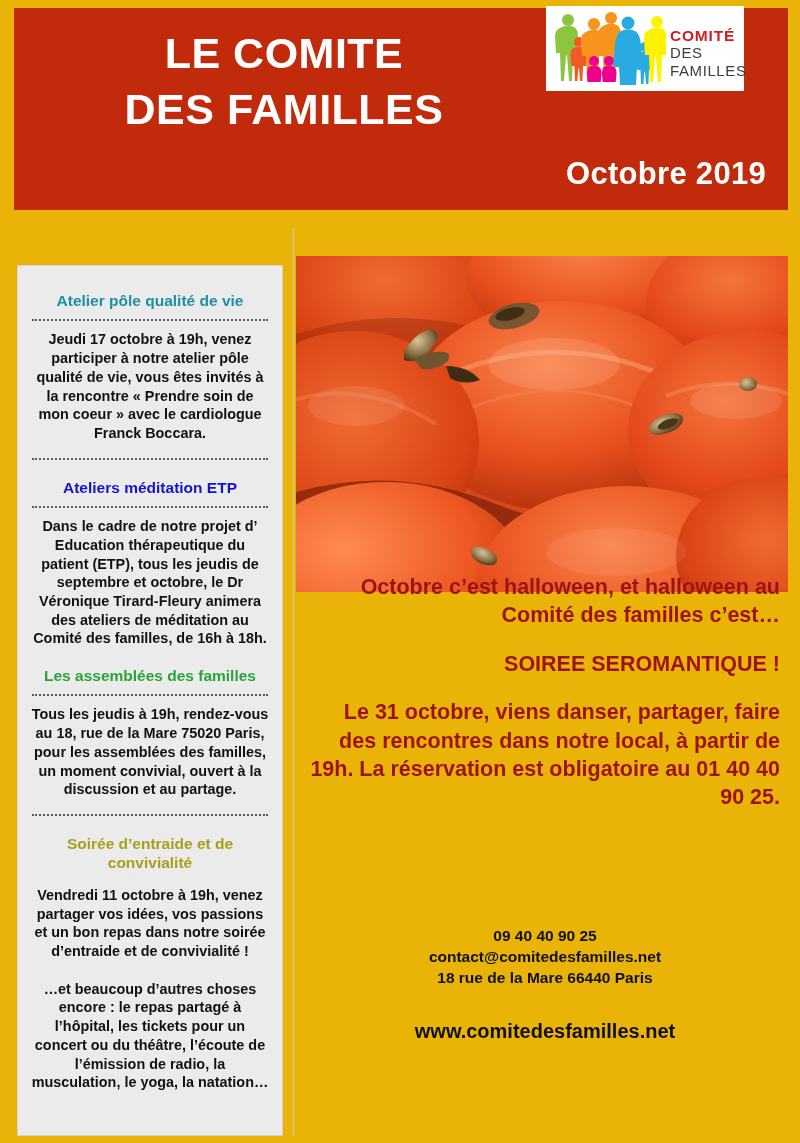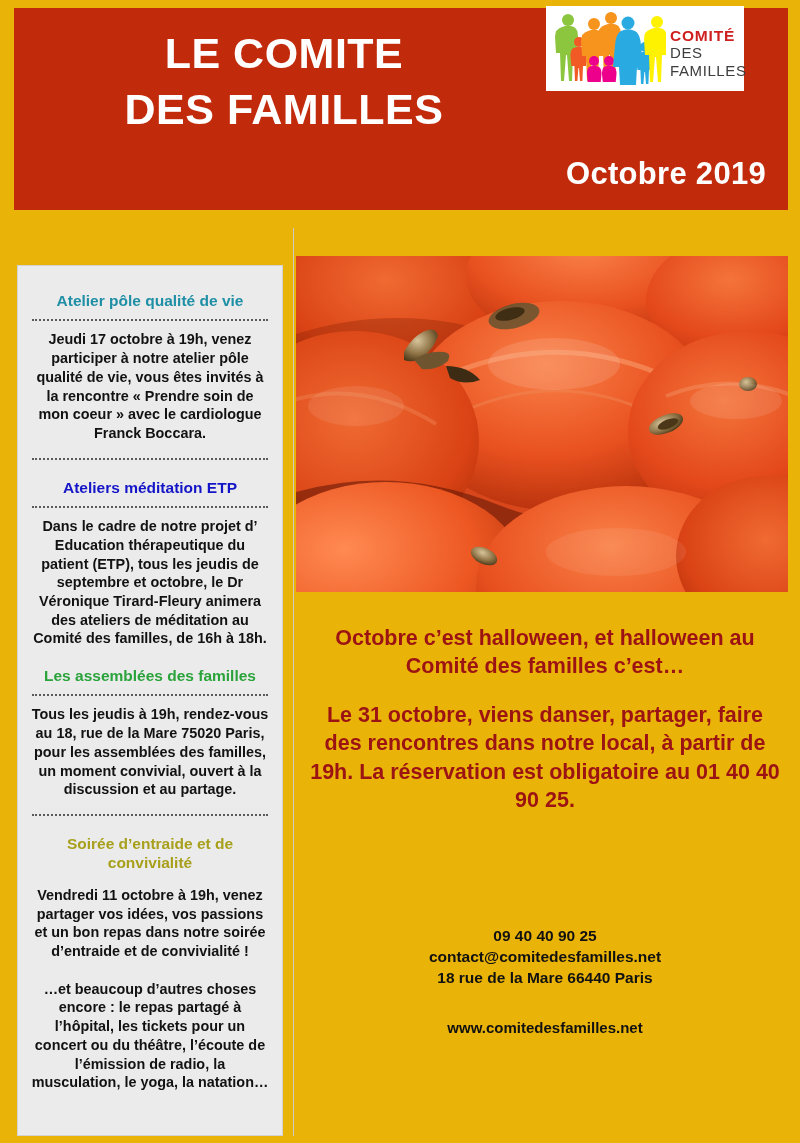--- a/index.html
+++ b/index.html
@@ -147,23 +147,23 @@
     width: 492px;
     height: 336px;
     overflow: hidden;
     background: #d93a10;
   }
   .photo svg { display: block; width: 492px; height: 336px; }
 
   .promo {
     position: absolute;
     left: 310px;
-    top: 624px;
+    top: 573px;
     width: 470px;
-    text-align: center;
+    text-align: right;
     color: #9c1313;
     font-size: 21.5px;
     font-weight: bold;
     line-height: 1.32;
   }
   .promo .blk { margin-bottom: 20px; }
   .promo .blk:last-child { margin-bottom: 0; }
 
   .contact {
     position: absolute;
@@ -171,21 +171,21 @@
     top: 925px;
     width: 430px;
     text-align: center;
     color: #111111;
     font-size: 15.5px;
     font-weight: bold;
     line-height: 1.36;
   }
   .contact .site {
     margin-top: 30px;
-    font-size: 15px;
+    font-size: 20px;
   }
 </style>
 </head>
 <body>
 
 <div id="page">
 
   <div class="header-banner">
     <div class="header-title">LE COMITE
 DES FAMILLES</div>
@@ -358,20 +358,21 @@
 
       <ellipse cx="258" cy="108" rx="66" ry="26" fill="#ffffff" opacity="0.12"></ellipse>
       <ellipse cx="60" cy="150" rx="48" ry="20" fill="#ffffff" opacity="0.09"></ellipse>
       <ellipse cx="440" cy="145" rx="46" ry="18" fill="#ffffff" opacity="0.10"></ellipse>
       <ellipse cx="320" cy="296" rx="70" ry="24" fill="#ffffff" opacity="0.08"></ellipse>
     </svg>
   </div>
 
   <div class="promo">
     <div class="blk">Octobre c’est halloween, et halloween au Comité des familles c’est…</div>
+    <div class="blk">SOIREE SEROMANTIQUE !</div>
     <div class="blk">Le 31 octobre, viens danser, partager, faire des rencontres dans notre local, à partir de 19h. La réservation est obligatoire au 01 40 40 90 25.</div>
   </div>
 
   <div class="contact">
     <div>09 40 40 90 25</div>
     <div>contact@comitedesfamilles.net</div>
     <div>18 rue de la Mare 66440 Paris</div>
     <div class="site">www.comitedesfamilles.net</div>
   </div>
 

